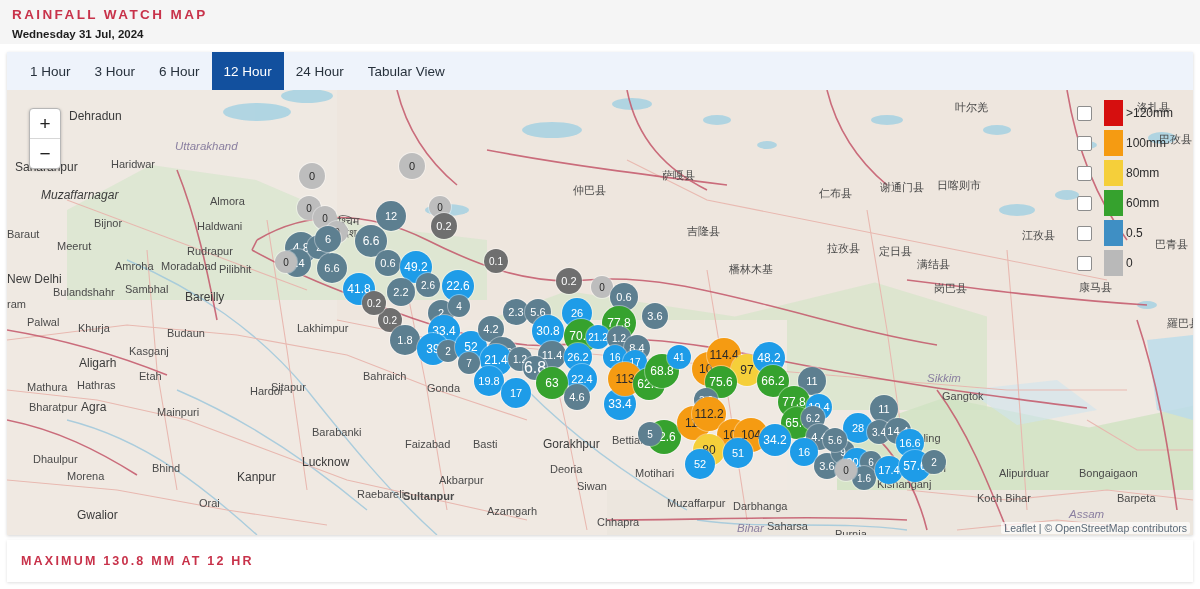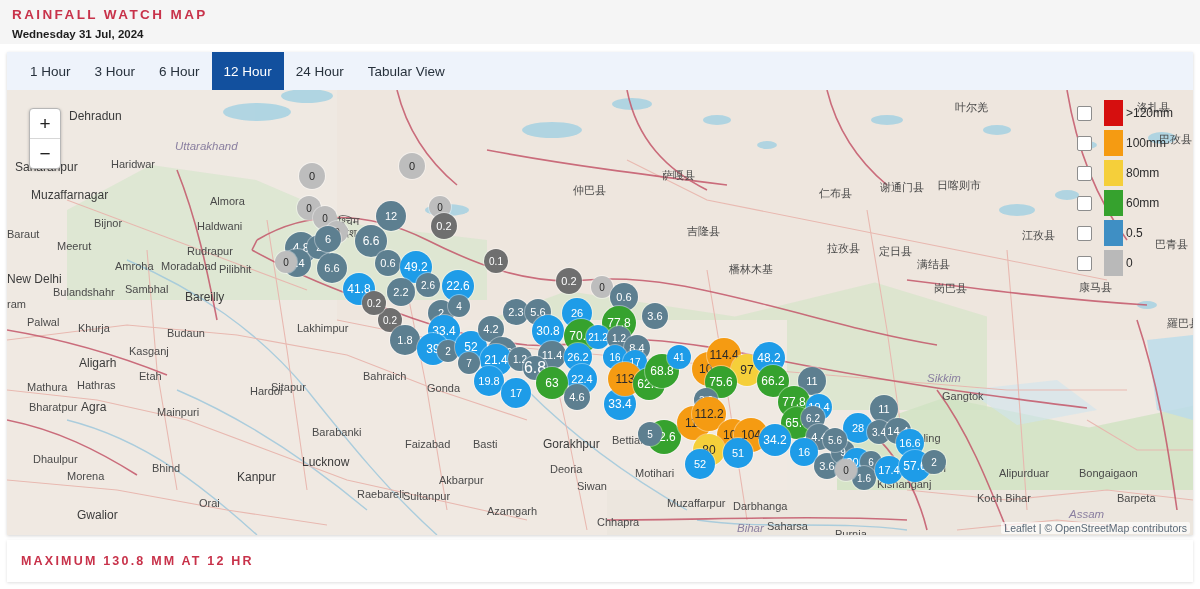--- a/index.html
+++ b/index.html
@@ -214,21 +214,21 @@
           <path d="M930 300 C960 340 980 390 1000 440"></path>
           <path d="M850 330 C890 360 910 400 920 440"></path>
         </g>
       </svg>
 
       <div id="labels">
           <div class="lbl city" style="left: 62px; top: 19px;">Dehradun</div>
           <div class="lbl city" style="left: 8px; top: 70px;">Saharanpur</div>
           <div class="lbl " style="left: 104px; top: 68px;">Haridwar</div>
           <div class="lbl st" style="left: 168px; top: 50px;">Uttarakhand</div>
-          <div class="lbl city" style="left: 24px; top: 98px;">Muzaffarnagar</div>
+          <div class="lbl city" style="left: 34px; top: 98px; font-style: italic;">Muzaffarnagar</div>
           <div class="lbl " style="left: 203px; top: 105px;">Almora</div>
           <div class="lbl " style="left: 87px; top: 127px;">Bijnor</div>
           <div class="lbl " style="left: 190px; top: 130px;">Haldwani</div>
           <div class="lbl " style="left: 50px; top: 150px;">Meerut</div>
           <div class="lbl " style="left: 180px; top: 155px;">Rudrapur</div>
           <div class="lbl " style="left: 0px; top: 138px;">Baraut</div>
           <div class="lbl " style="left: 108px; top: 170px;">Amroha</div>
           <div class="lbl " style="left: 154px; top: 170px;">Moradabad</div>
           <div class="lbl " style="left: 212px; top: 173px;">Pilibhit</div>
           <div class="lbl city" style="left: 0px; top: 182px;">New Delhi</div>
@@ -264,21 +264,21 @@
           <div class="lbl " style="left: 60px; top: 380px;">Morena</div>
           <div class="lbl " style="left: 145px; top: 372px;">Bhind</div>
           <div class="lbl city" style="left: 230px; top: 380px;">Kanpur</div>
           <div class="lbl " style="left: 432px; top: 384px;">Akbarpur</div>
           <div class="lbl " style="left: 570px; top: 390px;">Siwan</div>
           <div class="lbl " style="left: 660px; top: 407px;">Muzaffarpur</div>
           <div class="lbl " style="left: 726px; top: 410px;">Darbhanga</div>
           <div class="lbl city" style="left: 70px; top: 418px;">Gwalior</div>
           <div class="lbl " style="left: 192px; top: 407px;">Orai</div>
           <div class="lbl " style="left: 324px; top: 398px; margin-left: 26px;">Raebareli</div>
-          <div class="lbl " style="left: 396px; top: 400px;">Sultanpur</div>
+          <div class="lbl " style="left: 396px; top: 400px; font-weight: bold;">Sultanpur</div>
           <div class="lbl " style="left: 480px; top: 415px;">Azamgarh</div>
           <div class="lbl " style="left: 590px; top: 426px;">Chhapra</div>
           <div class="lbl st" style="left: 730px; top: 432px;">Bihar</div>
           <div class="lbl " style="left: 760px; top: 430px;">Saharsa</div>
           <div class="lbl " style="left: 828px; top: 438px;">Purnia</div>
           <div class="lbl " style="left: 870px; top: 388px;">Kishanganj</div>
           <div class="lbl st" style="left: 920px; top: 282px;">Sikkim</div>
           <div class="lbl " style="left: 935px; top: 300px;">Gangtok</div>
           <div class="lbl " style="left: 884px; top: 342px;">Darjeeling</div>
           <div class="lbl " style="left: 906px; top: 372px;">Siliguri</div>

